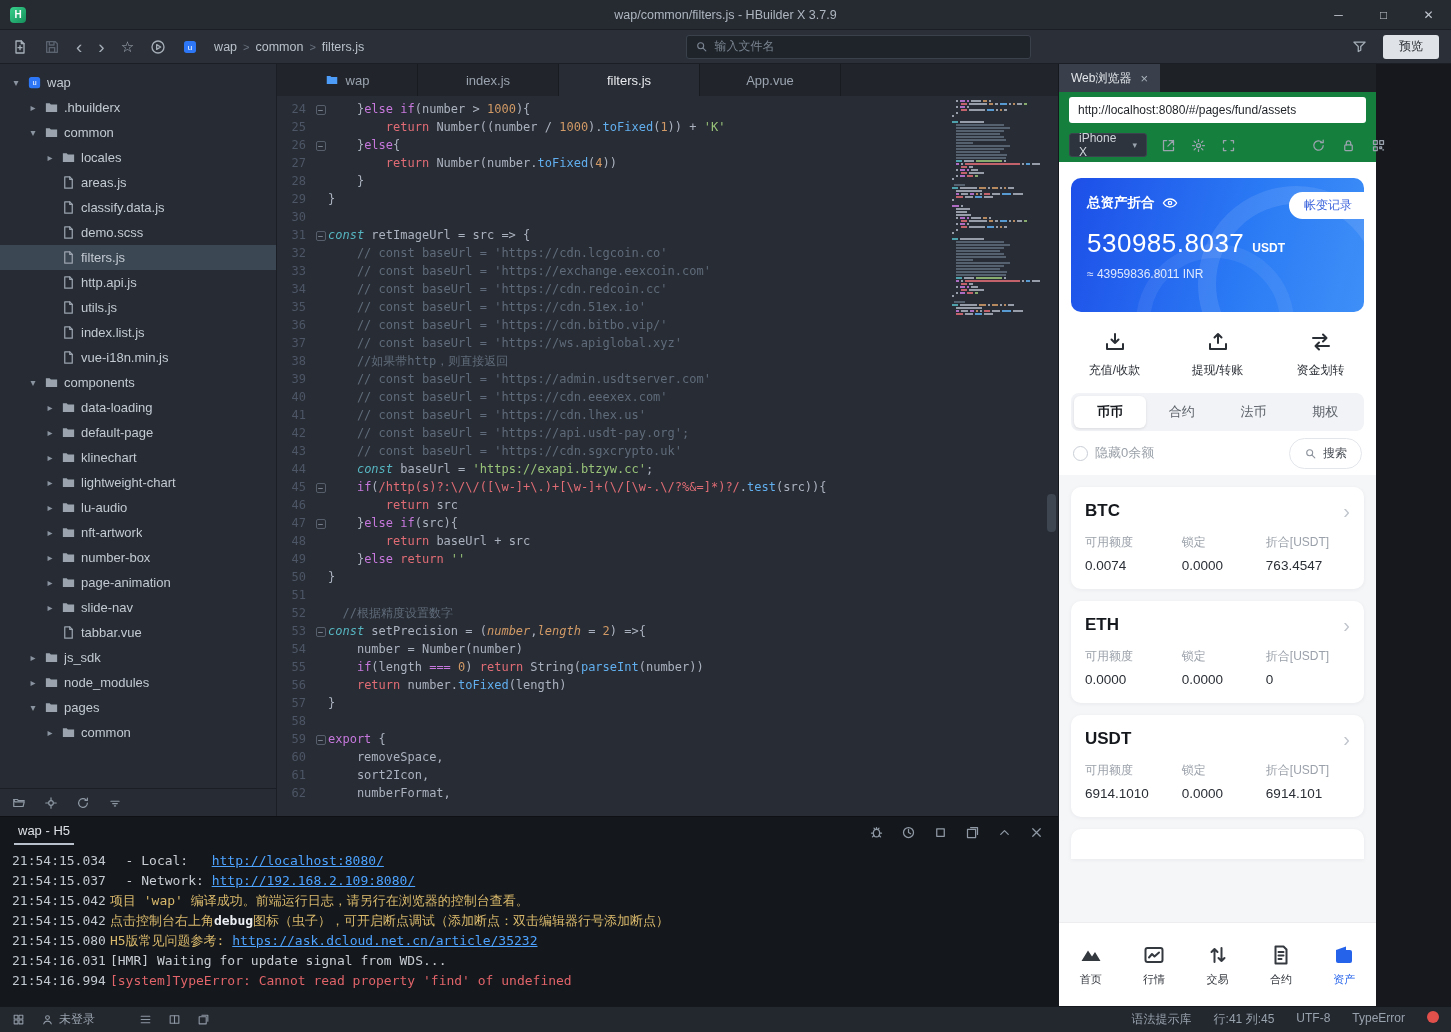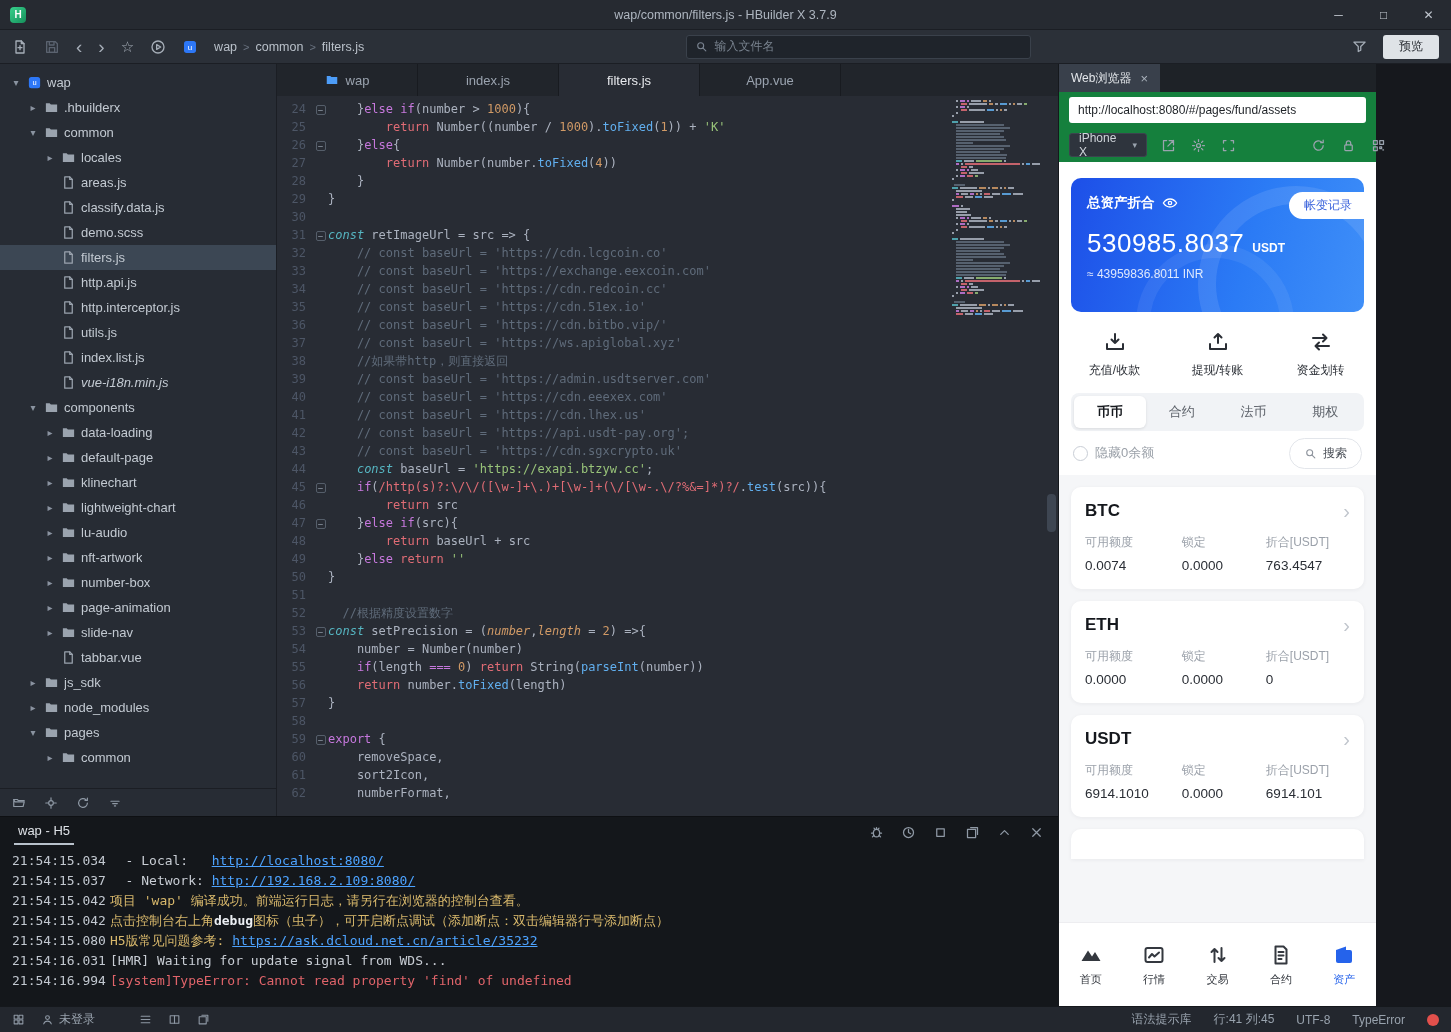--- a/index.html
+++ b/index.html
@@ -123,21 +123,21 @@
 .bottom-nav{height:84px;flex:none;background:#fff;border-top:1px solid #ededf0;display:flex;align-items:center}
 .nav-item{flex:1;display:flex;flex-direction:column;align-items:center;gap:5px;color:#34383f}
 .nav-item.active{color:#2563eb}
 .nav-ic{color:inherit}
 .nav-lbl{font-size:11px}
 
 .statusbar{height:26px;flex:none;background:#23272e;border-top:1px solid #15181c;display:flex;align-items:center;gap:16px;padding:0 12px;font-size:12px;color:#98a2ad}
 .stic{color:#8f99a5}
 .st-login{display:flex;align-items:center;gap:5px}
 .gap{margin-left:28px}
-.st-right{margin-left:auto;display:flex;align-items:center;gap:22px}
+.st-right{margin-left:auto;display:flex;gap:22px}
 .red-dot{width:12px;height:12px;border-radius:50%;background:#e2504c;display:inline-block}
 </style>
 </head>
 <body>
 
 <div id="app">
 
   <header class="titlebar">
     <span class="app-logo">H</span>
     <div class="win-title">wap/common/filters.js - HBuilder X 3.7.9</div>
@@ -295,43 +295,33 @@
                 <span class="tree-label">http.api.js</span>
               </div>
               <div class="tree-row" style="padding-left: 44px;">
                 <span class="chev"></span>
                 <span class="ic tree-ic">
                   <svg viewBox="0 0 24 24" fill="none" stroke="currentColor" stroke-width="2" stroke-linecap="round" stroke-linejoin="round">
                     <path d="M6 3h8l4 4v14H6z"></path>
                     <path d="M14 3v4h4"></path>
                   </svg>
                 </span>
-                <span class="tree-label">http.interceptor.js</span>
+                <span class="tree-label">utils.js</span>
               </div>
               <div class="tree-row" style="padding-left: 44px;">
                 <span class="chev"></span>
                 <span class="ic tree-ic">
                   <svg viewBox="0 0 24 24" fill="none" stroke="currentColor" stroke-width="2" stroke-linecap="round" stroke-linejoin="round">
                     <path d="M6 3h8l4 4v14H6z"></path>
                     <path d="M14 3v4h4"></path>
                   </svg>
                 </span>
-                <span class="tree-label">utils.js</span>
-              </div>
-              <div class="tree-row" style="padding-left: 44px;">
-                <span class="chev"></span>
-                <span class="ic tree-ic">
-                  <svg viewBox="0 0 24 24" fill="none" stroke="currentColor" stroke-width="2" stroke-linecap="round" stroke-linejoin="round">
-                    <path d="M6 3h8l4 4v14H6z"></path>
-                    <path d="M14 3v4h4"></path>
-                  </svg>
-                </span>
                 <span class="tree-label">index.list.js</span>
               </div>
-              <div class="tree-row" style="padding-left: 44px; font-style: italic;">
+              <div class="tree-row" style="padding-left: 44px;">
                 <span class="chev"></span>
                 <span class="ic tree-ic">
                   <svg viewBox="0 0 24 24" fill="none" stroke="currentColor" stroke-width="2" stroke-linecap="round" stroke-linejoin="round">
                     <path d="M6 3h8l4 4v14H6z"></path>
                     <path d="M14 3v4h4"></path>
                   </svg>
                 </span>
                 <span class="tree-label">vue-i18n.min.js</span>
               </div>
               <div class="tree-row" style="padding-left: 27px;">

